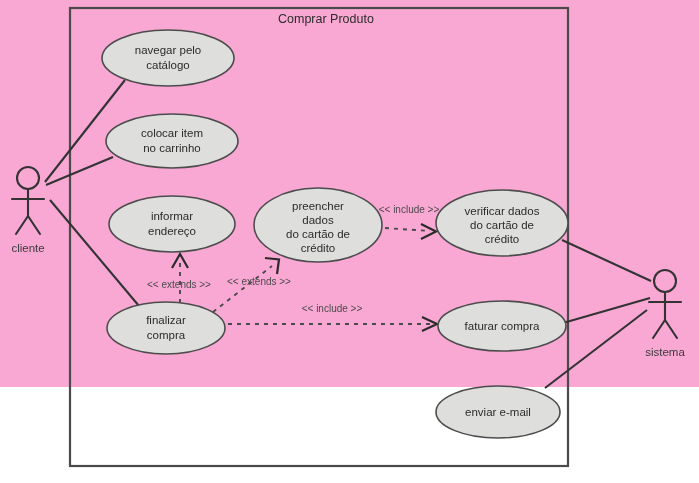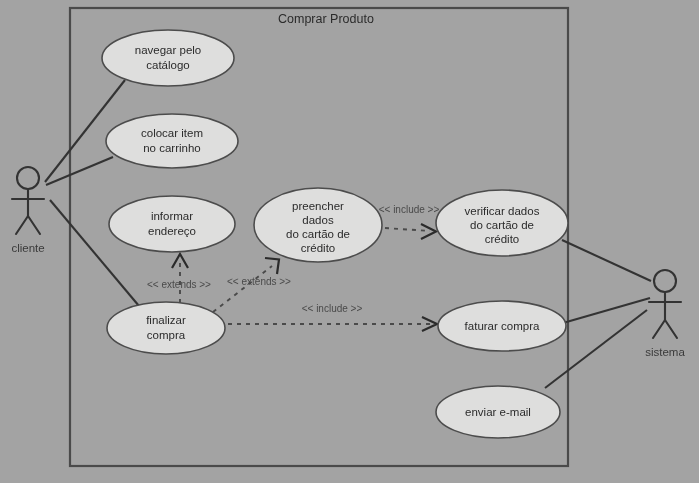--- a/index.html
+++ b/index.html
@@ -9,22 +9,22 @@
   }
   body {
     width: 699px;
     height: 483px;
     font-family: "Liberation Sans", sans-serif;
     overflow: hidden;
   }
   #diagram-root {
     position: relative;
     width: 699px;
-    height: 483px;
-    background: #a3a3a3;
+    height: 387px;
+    background: #f9a8d4;
   }
   svg.canvas {
     position: absolute;
     left: 0;
     top: 0;
     width: 699px;
     height: 483px;
   }
   .uc-label {
     font-family: "Liberation Sans", sans-serif;

